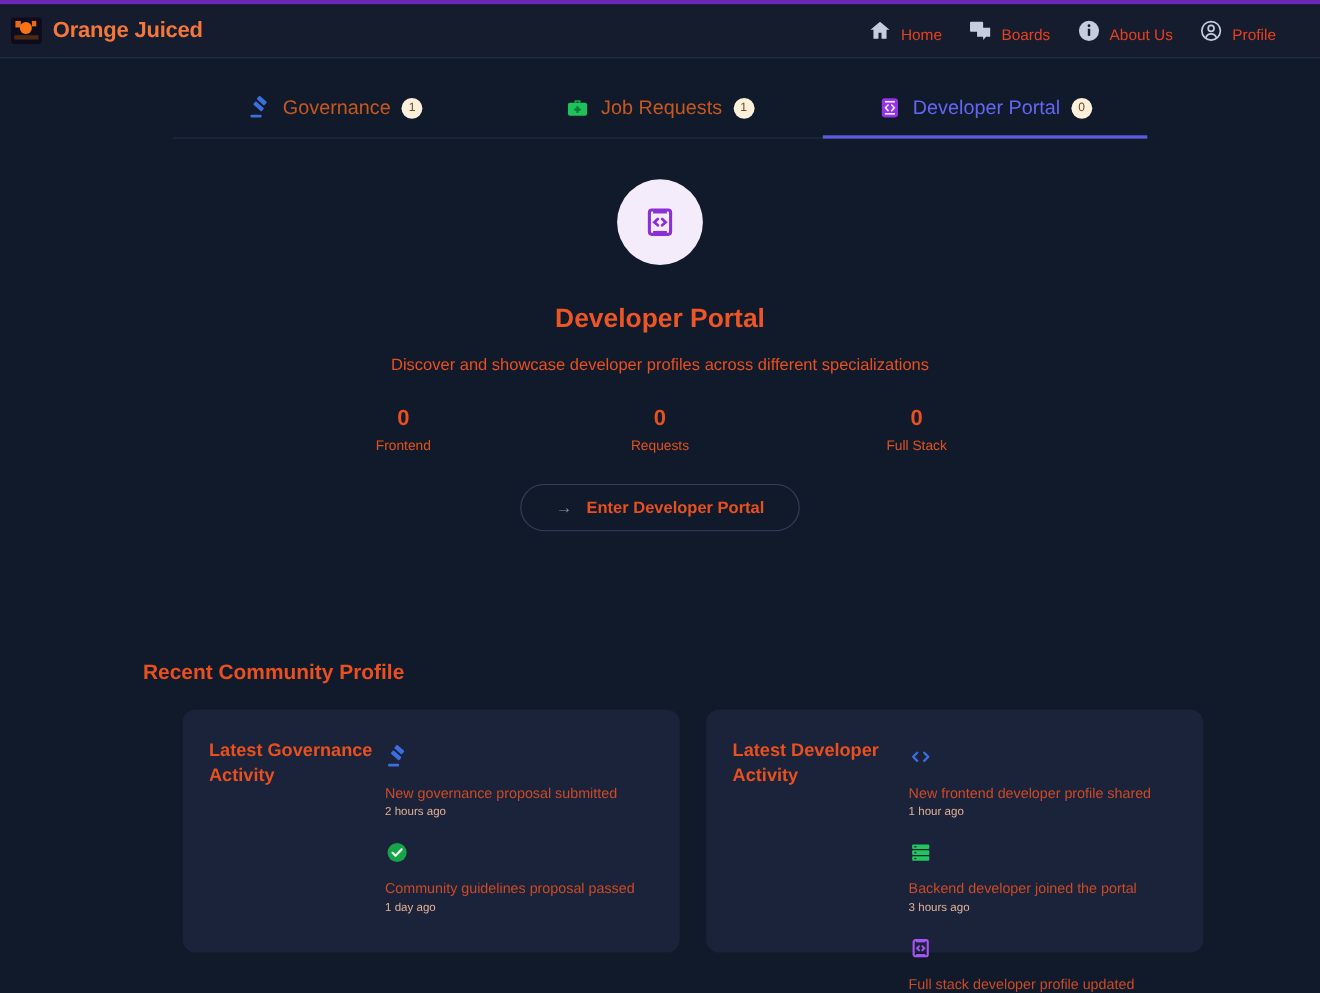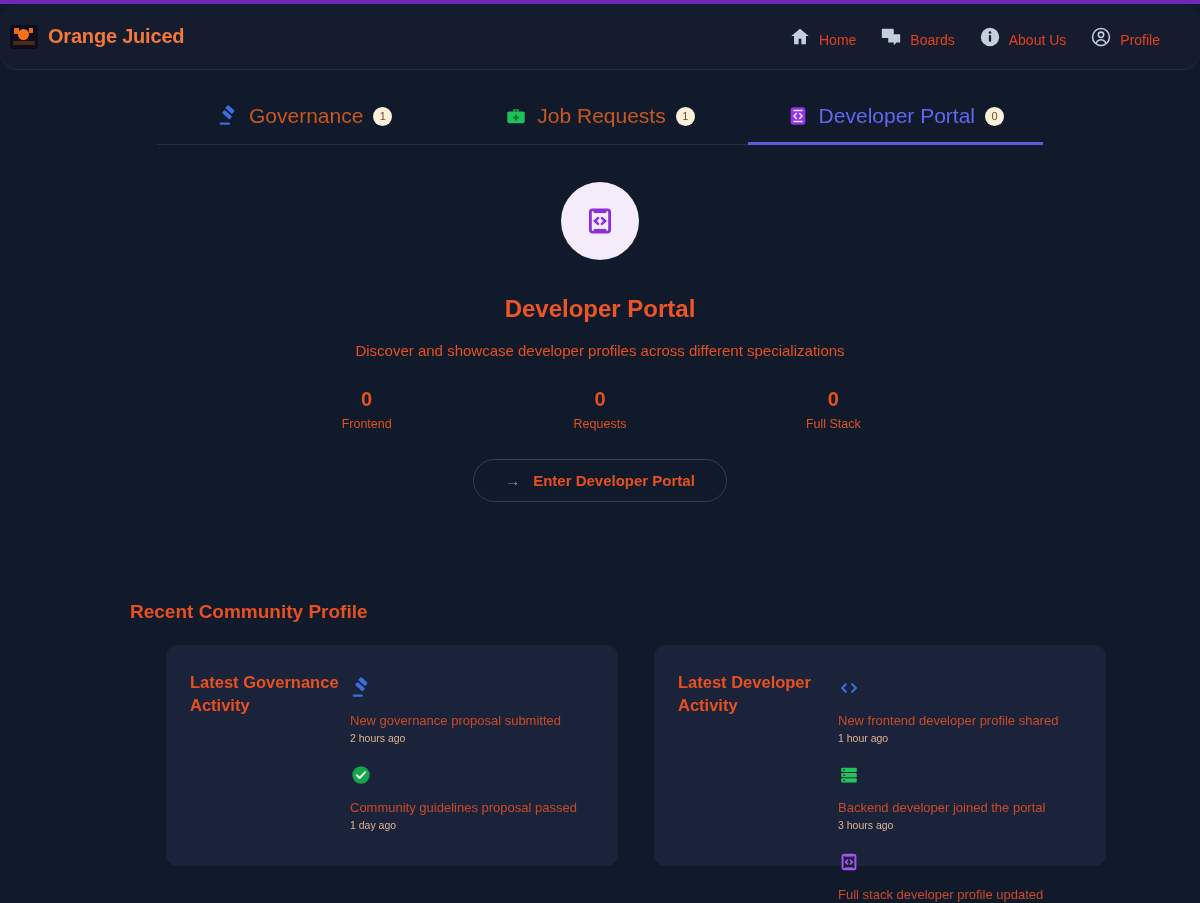--- a/index.html
+++ b/index.html
@@ -9,26 +9,25 @@
     font-family: "Liberation Sans", sans-serif;
     overflow: hidden;
   }
   .page { position: relative; width: 1200px; height: 903px; background: #111a2b; }
 
   
   .top-strip { height: 4px; width: 100%; background: #6d28b8; }
 
   
   .header {
-    height: 66px; width: 100%;
+    height: 49px; width: 100%;
     background: #141c2e;
     border-bottom: 1px solid #243049;
     display: flex; align-items: center;
     padding: 0 40px 0 10px;
-    border-radius: 18px;
   }
   .brand { display: flex; align-items: center; gap: 10px; }
   .brand-logo {
     width: 28px; height: 24px; border-radius: 3px;
     background: #0d0b1c;
     display: flex; align-items: center; justify-content: center;
     position: relative; overflow: hidden;
   }
   .brand-logo .dot {
     width: 11px; height: 11px; border-radius: 50%;
@@ -48,21 +47,21 @@
   
   .tabbar {
     width: 886px; margin: 24px auto 0;
     display: flex; border-bottom: 1px solid #232f46;
     position: relative;
   }
   .tab {
     flex: 1; display: flex; align-items: center; justify-content: center;
     gap: 10px; padding: 10px 0 16px; cursor: pointer; position: relative;
   }
-  .tab-label { font-size: 21px; color: #c8571f; }
+  .tab-label { font-size: 18px; color: #c8571f; }
   .tab.active .tab-label { color: #6366f1; }
   .tab-badge {
     min-width: 19px; height: 19px; border-radius: 50%;
     background: #fdf0db; color: #6b4a2a;
     font-size: 11px; display:flex; align-items:center; justify-content:center;
     padding: 0 5px;
   }
   .tab.active::after {
     content: ""; position: absolute; left: 0; right: 0; bottom: -1px;
     height: 3px; background: #5b5be0;
@@ -95,21 +94,21 @@
   .cta-label { color: #e8501f; font-size: 15px; font-weight: bold; }
   .cta-arrow { color: #8a93a5; font-size: 15px; }
 
   
   .section-title {
     position: absolute; left: 130px; top: 601px;
     color: #e8501f; font-size: 19px; font-weight: bold;
   }
   .cards {
     position: absolute; left: 130px; top: 645px;
-    display: flex; gap: 36px; padding-left: 36px;
+    display: flex; gap: 24px; padding-left: 36px;
   }
   .card {
     width: 452px; height: 221px;
     background: #1a2339; border-radius: 12px;
     padding: 26px 24px; display: flex; gap: 10px;
   }
   .card-title {
     color: #e8501f; font-size: 16.5px; font-weight: bold;
     width: 150px; line-height: 1.4; flex-shrink: 0;
   }

